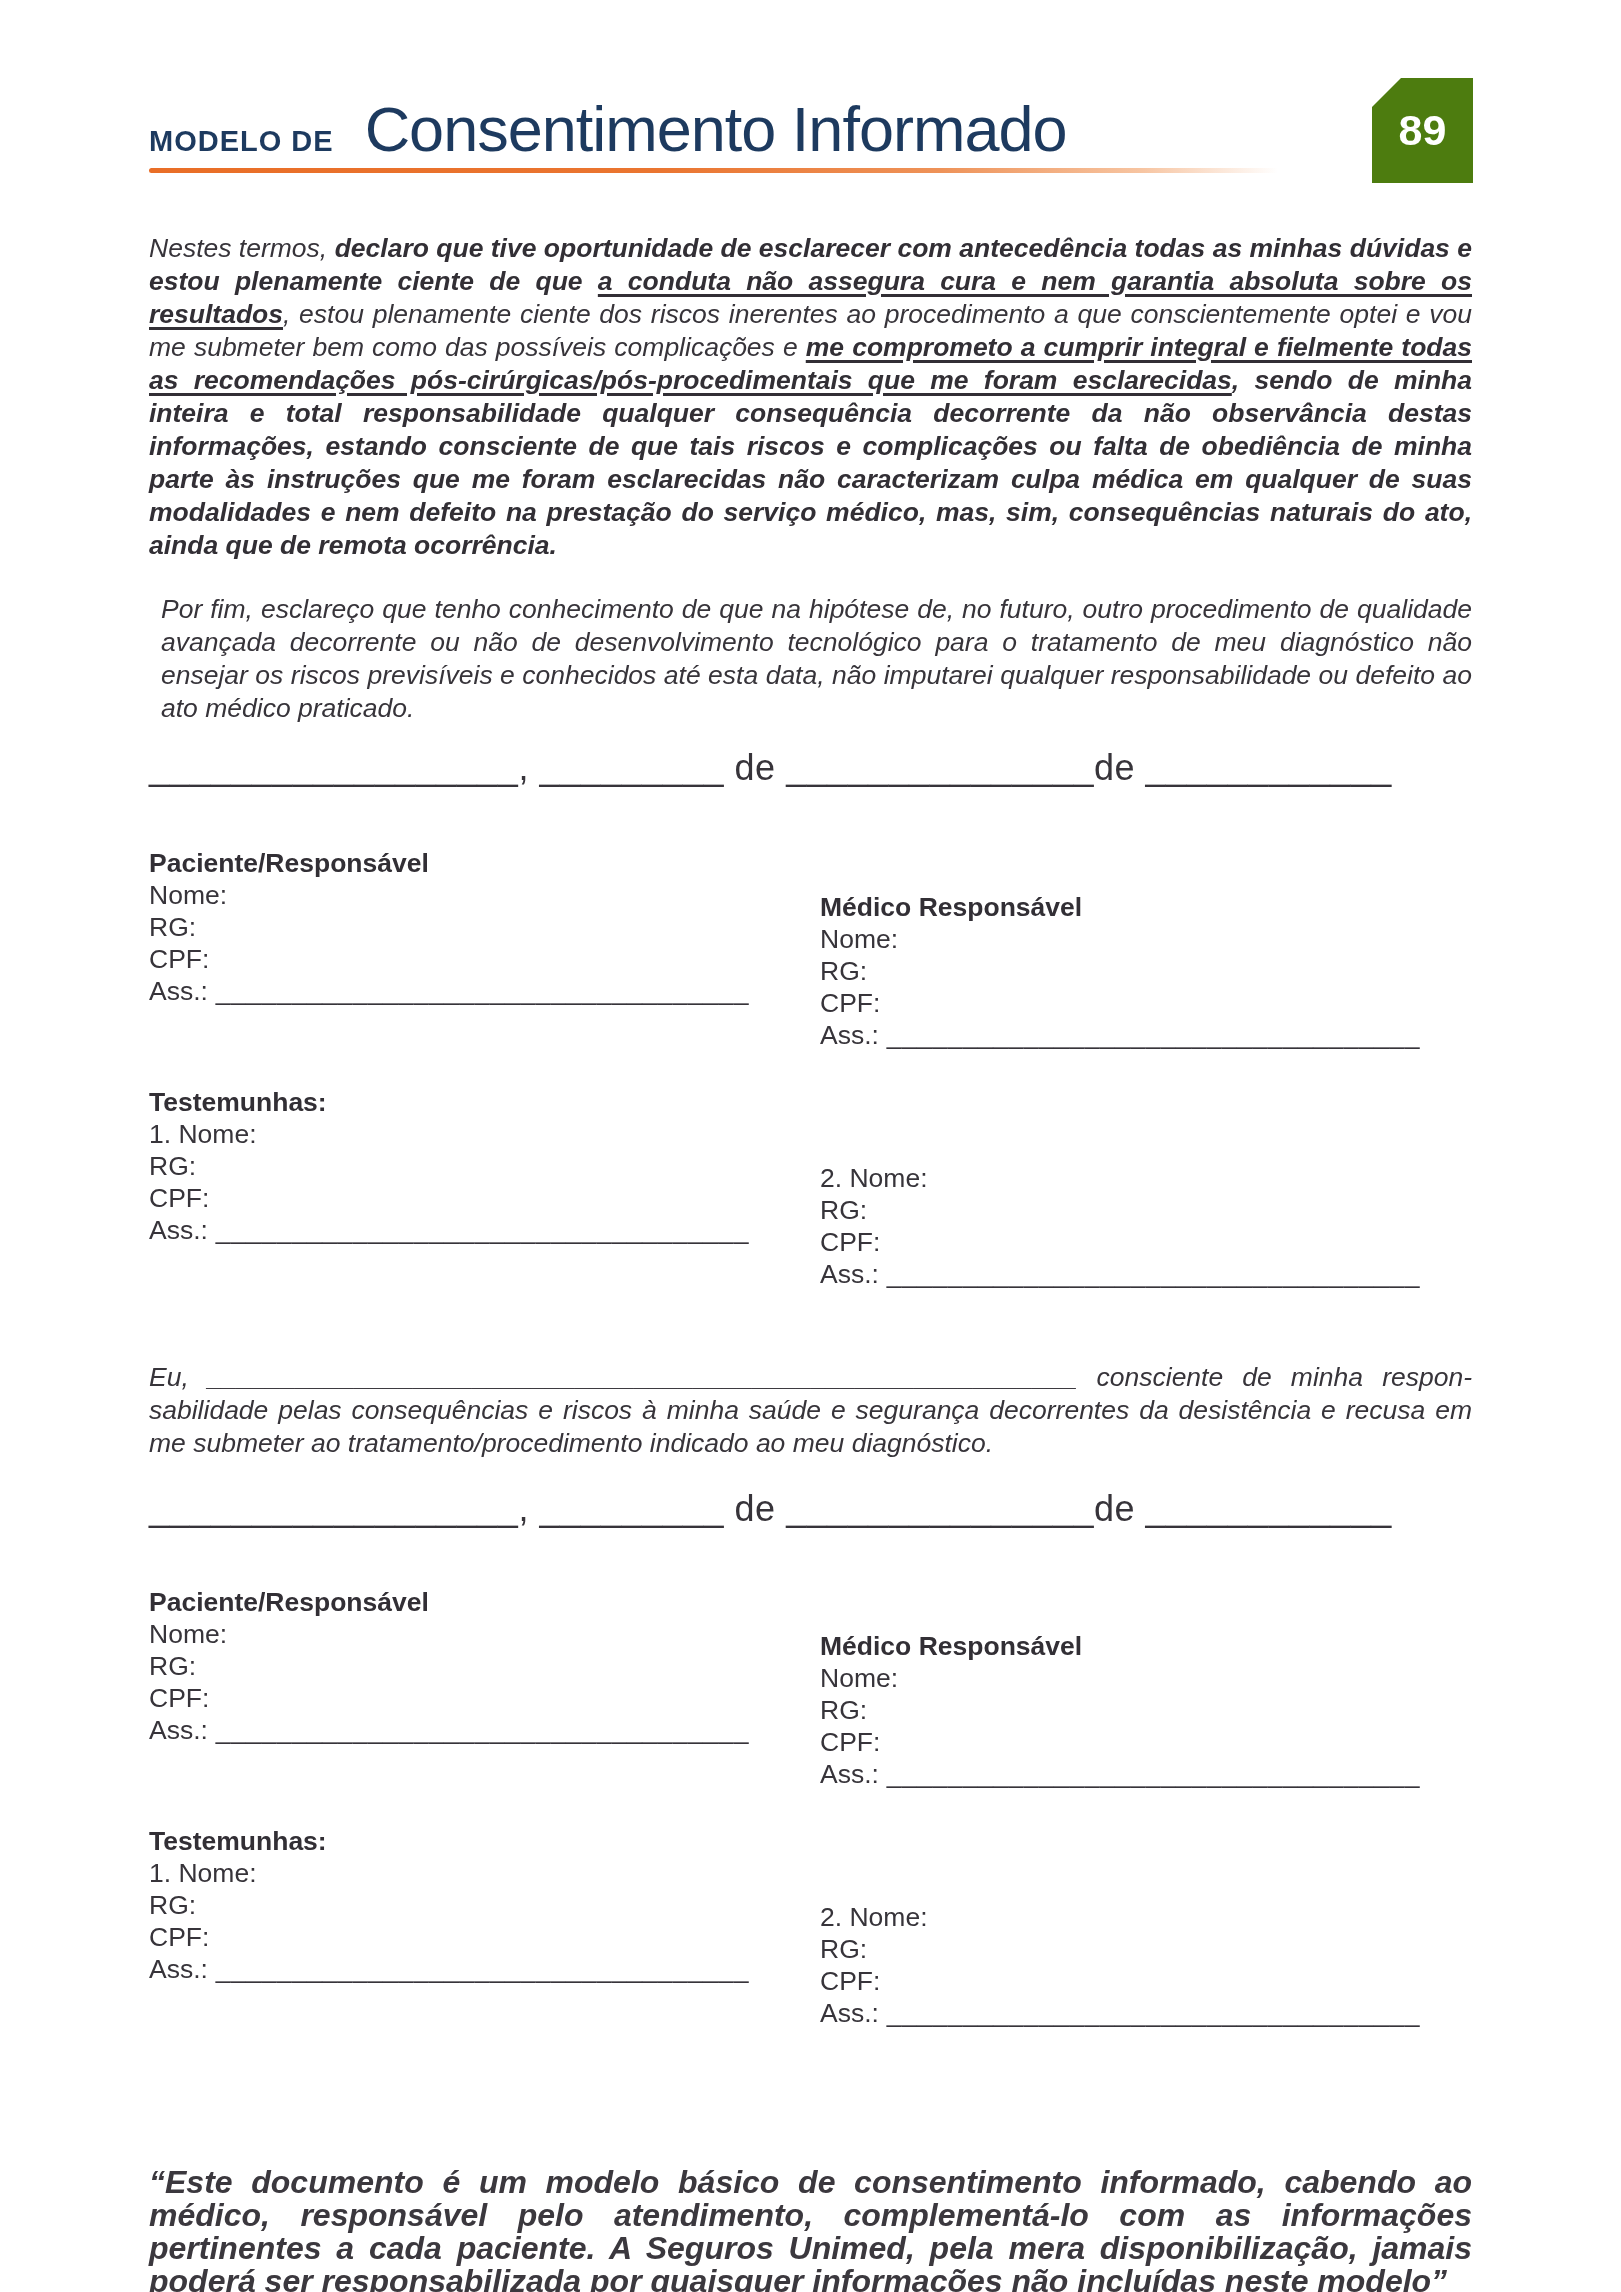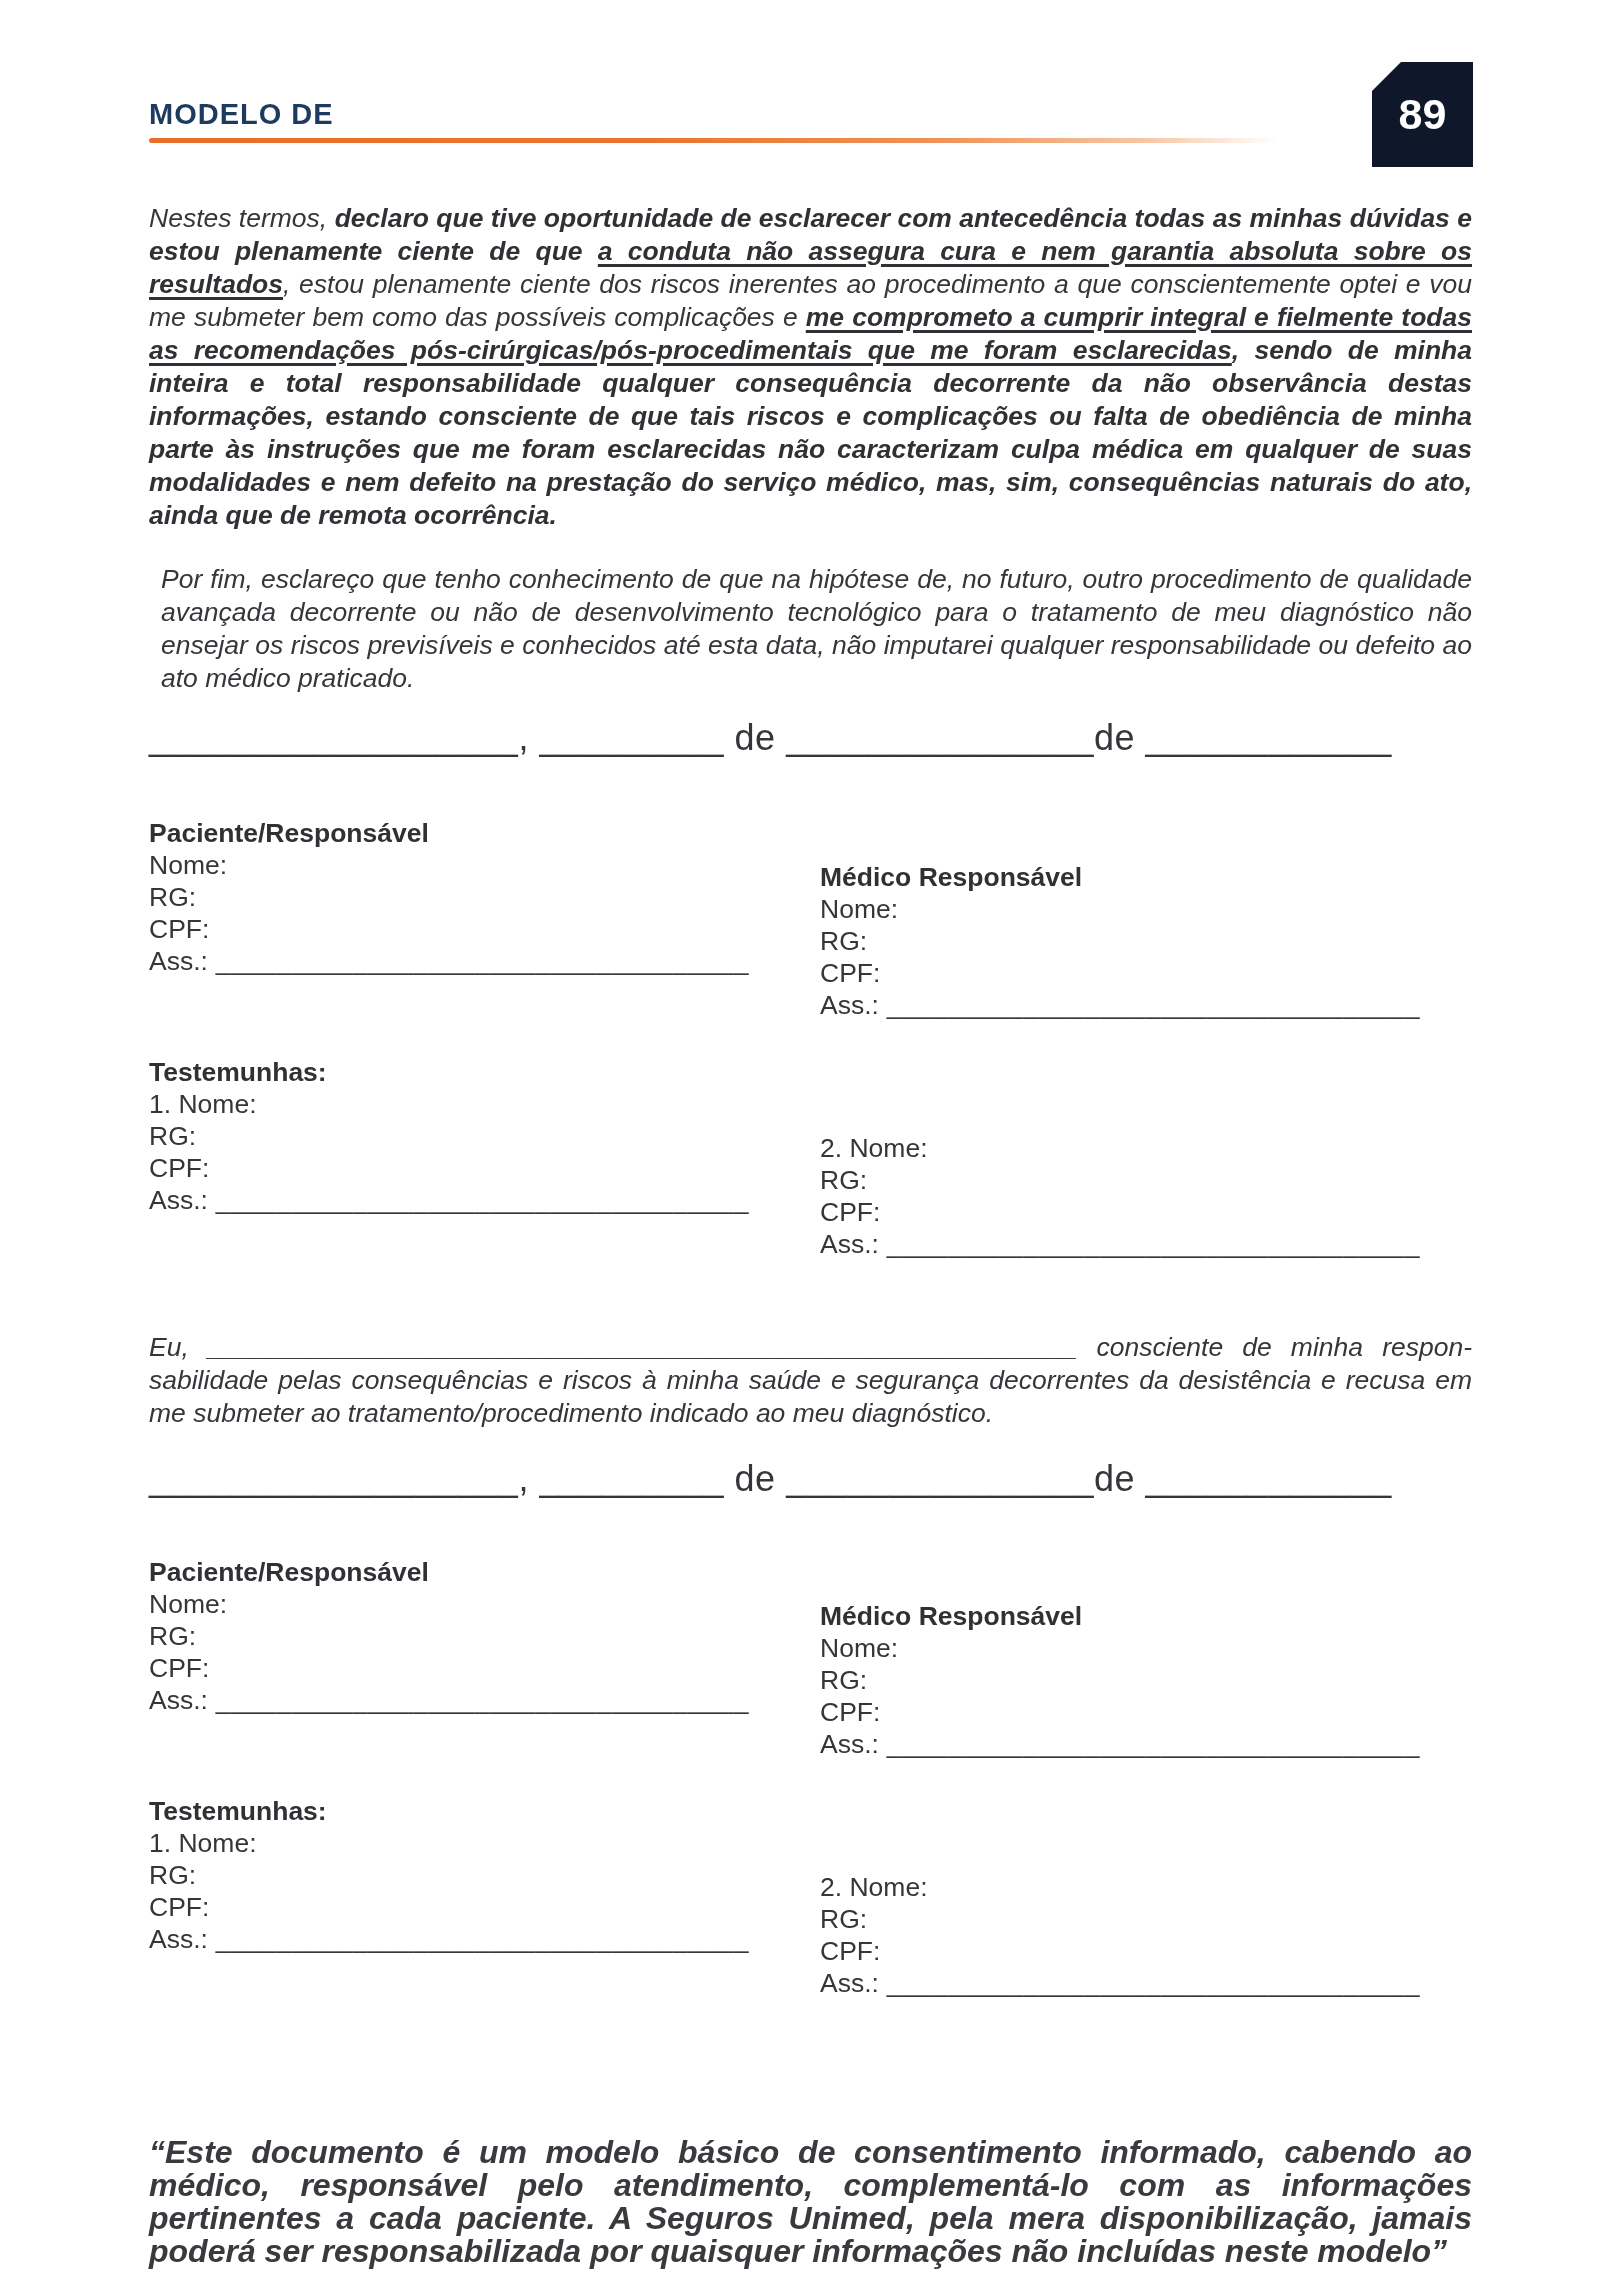--- a/index.html
+++ b/index.html
@@ -16,22 +16,22 @@
 
   
   .title-row { display:flex; align-items:baseline; gap:31px; margin-top:98px; }
   .kicker { font-size:29px; font-weight:700; color:#1d3a5f; letter-spacing:1px; white-space:nowrap; }
   .doc-title { font-size:63px; font-weight:300; color:#1d3a5f; letter-spacing:-1px; line-height:1; white-space:nowrap; }
   .accent-rule {
     height:4.9px; width:1129px; margin-top:6.9px; border-radius:2.9px;
     background:linear-gradient(90deg,#e96e27 0%,#ea7530 45%,#ee9258 70%,#f7c5a2 88%,rgba(255,255,255,0) 100%);
   }
   .page-badge {
-    position:absolute; top:62px; right:148px; width:101px; height:105px;
-    background:#0f172a;
+    position:absolute; top:78px; right:148px; width:101px; height:105px;
+    background:#4d7c0f;
     clip-path:polygon(29px 0,100% 0,100% 100%,0 100%,0 29px);
     display:flex; align-items:center; justify-content:center;
   }
   .page-badge span { color:#ffffff; font-size:43px; font-weight:700; }
 
   
   .body-p { font-size:26.5px; line-height:33px; text-align:justify;font-style:italic; }
   .body-p b { font-weight:700; color:#322f35; }
   .u { text-decoration:underline; text-decoration-thickness:2.5px; text-underline-offset:3.9px; }
   .date-line { font-size:36px; line-height:32px; letter-spacing:0.5px; white-space:nowrap; }
@@ -73,20 +73,21 @@
 
   <div class="page-badge">
     <span>89</span>
   </div>
 
   <div class="content">
 
     <header>
       <div class="title-row">
         <span class="kicker">MODELO DE</span>
+        <h1 class="doc-title">Consentimento Informado</h1>
       </div>
       <div class="accent-rule"></div>
     </header>
 
     <p class="body-p mt60"><span>Nestes termos, </span><b>declaro que tive oportunidade de esclarecer com antecedência todas as minhas dúvidas e estou plenamente ciente de que </b><b class="u">a conduta não assegura cura e nem garantia absoluta sobre os resultados</b><span>, estou plenamente ciente dos riscos inerentes ao procedimento a que consciente­mente optei e vou me submeter bem como das possíveis complicações e </span><b class="u">me comprometo a cumprir integral e fielmente todas as recomendações pós-cirúrgicas/pós-procedimentais que me foram esclarecidas</b><b>, sendo de minha inteira e total responsabilidade qualquer consequência decor­rente da não observância destas informações, estando consciente de que tais riscos e com­plicações ou falta de obediência de minha parte às instruções que me foram esclarecidas não caracterizam culpa médica em qualquer de suas modalidades e nem defeito na prestação do serviço médico, mas, sim, consequências naturais do ato, ainda que de remota ocorrência.</b></p>
 
     <p class="body-p mt32">Por fim, esclareço que tenho conhecimento de que na hipótese de, no futuro, outro procedimento de qual­idade avançada decorrente ou não de desenvolvimento tecnológico para o tratamento de meu diagnóstico não ensejar os riscos previsíveis e conhecidos até esta data, não imputarei qualquer responsabilidade ou defeito ao ato médico praticado.</p>
 
     <p class="date-line mt28">__________________, _________ de _______________de ____________</p>
 

